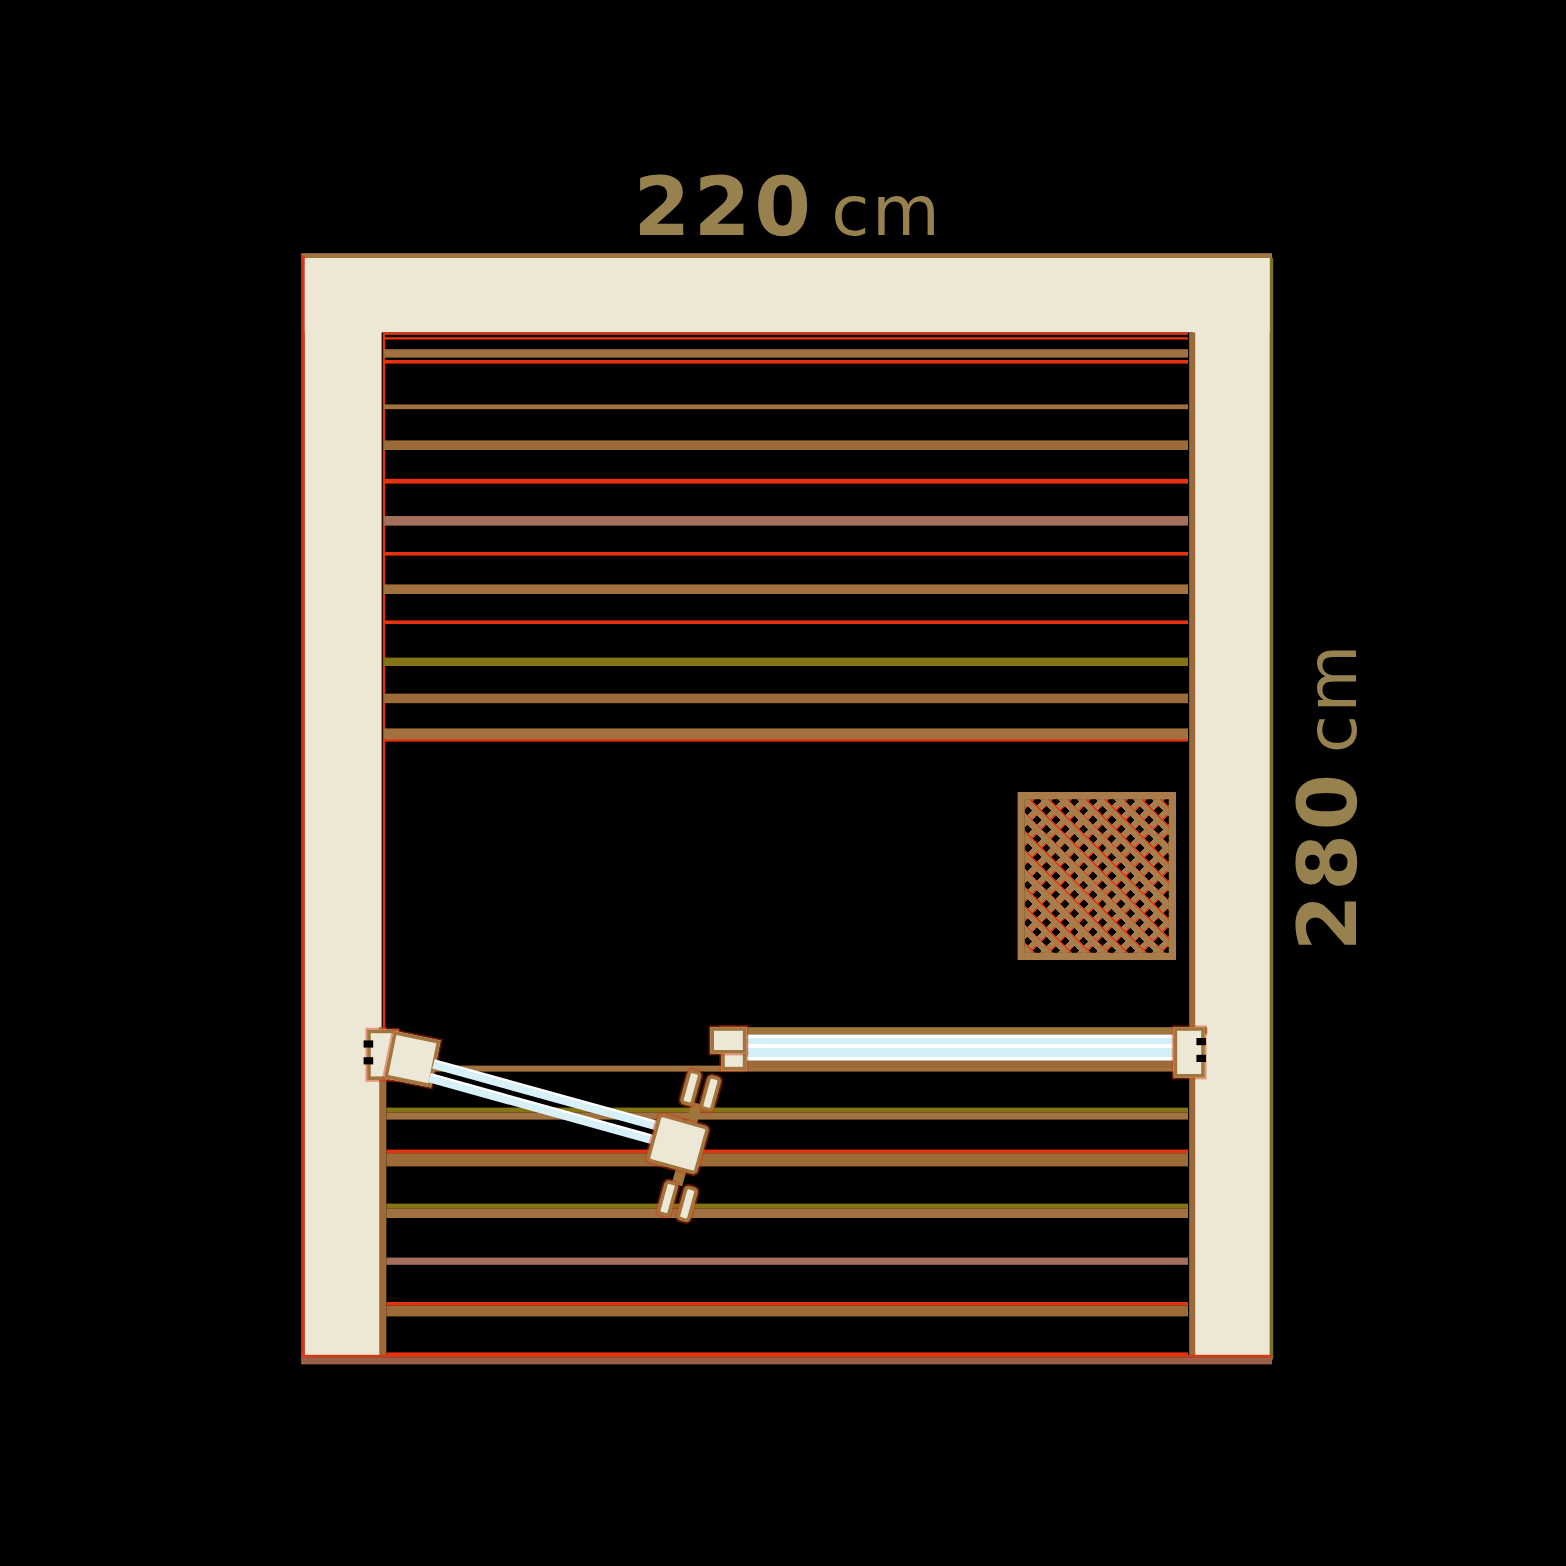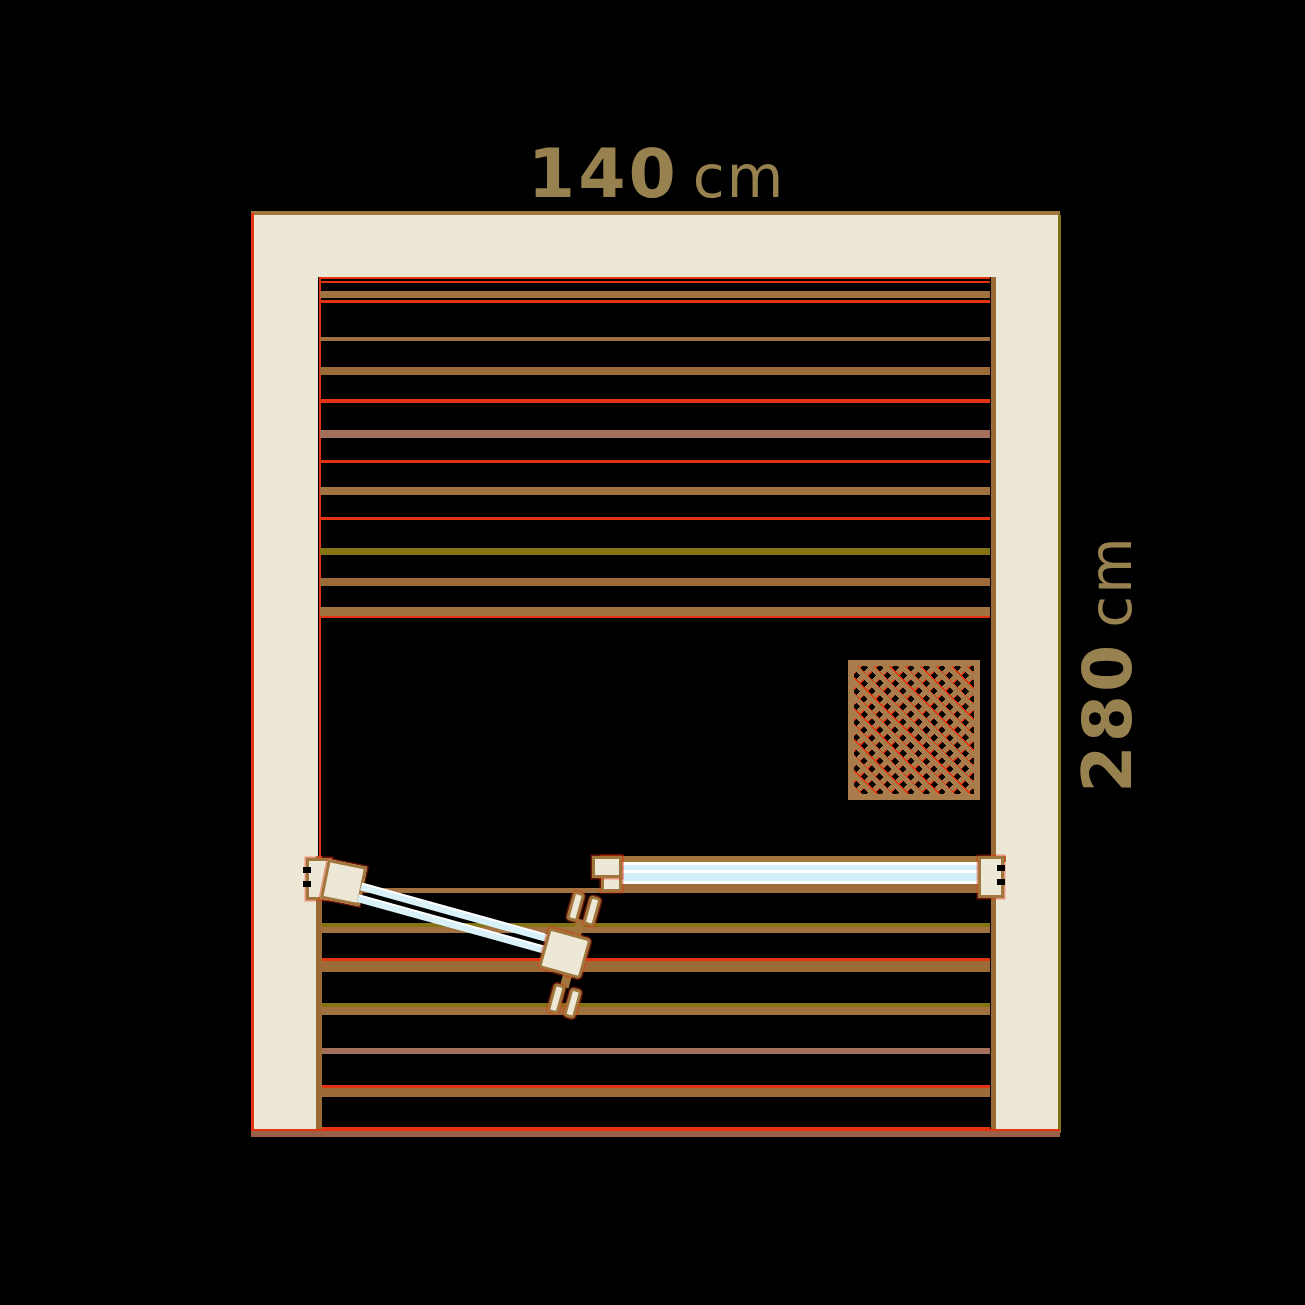--- a/index.html
+++ b/index.html
@@ -61,21 +61,21 @@
   #handle-bar-in-1{left:246px;top:58px;width:12px;height:30px;}
   #handle-bar-in-2{left:263px;top:58px;width:12px;height:30px;}
   #handle-stem-in{left:252px;top:44px;width:9px;height:16px;background:#A1763C;}
 </style>
 </head>
 <body>
 
 <div id="canvas">
 
   <div class="abs dim" id="dim-top">
-    <span class="num">140</span><span class="unit">cm</span>
+    <span class="num">220</span><span class="unit">cm</span>
   </div>
   <div class="abs dim" id="dim-right">
     <span class="num">280</span><span class="unit">cm</span>
   </div>
 
   <div class="abs" id="frame-top-line"></div>
   <div class="abs" id="edge-red-left"></div>
   <div class="abs" id="edge-olive-right"></div>
   <div class="abs cream" id="wall-top"></div>
   <div class="abs cream" id="wall-left"></div>

